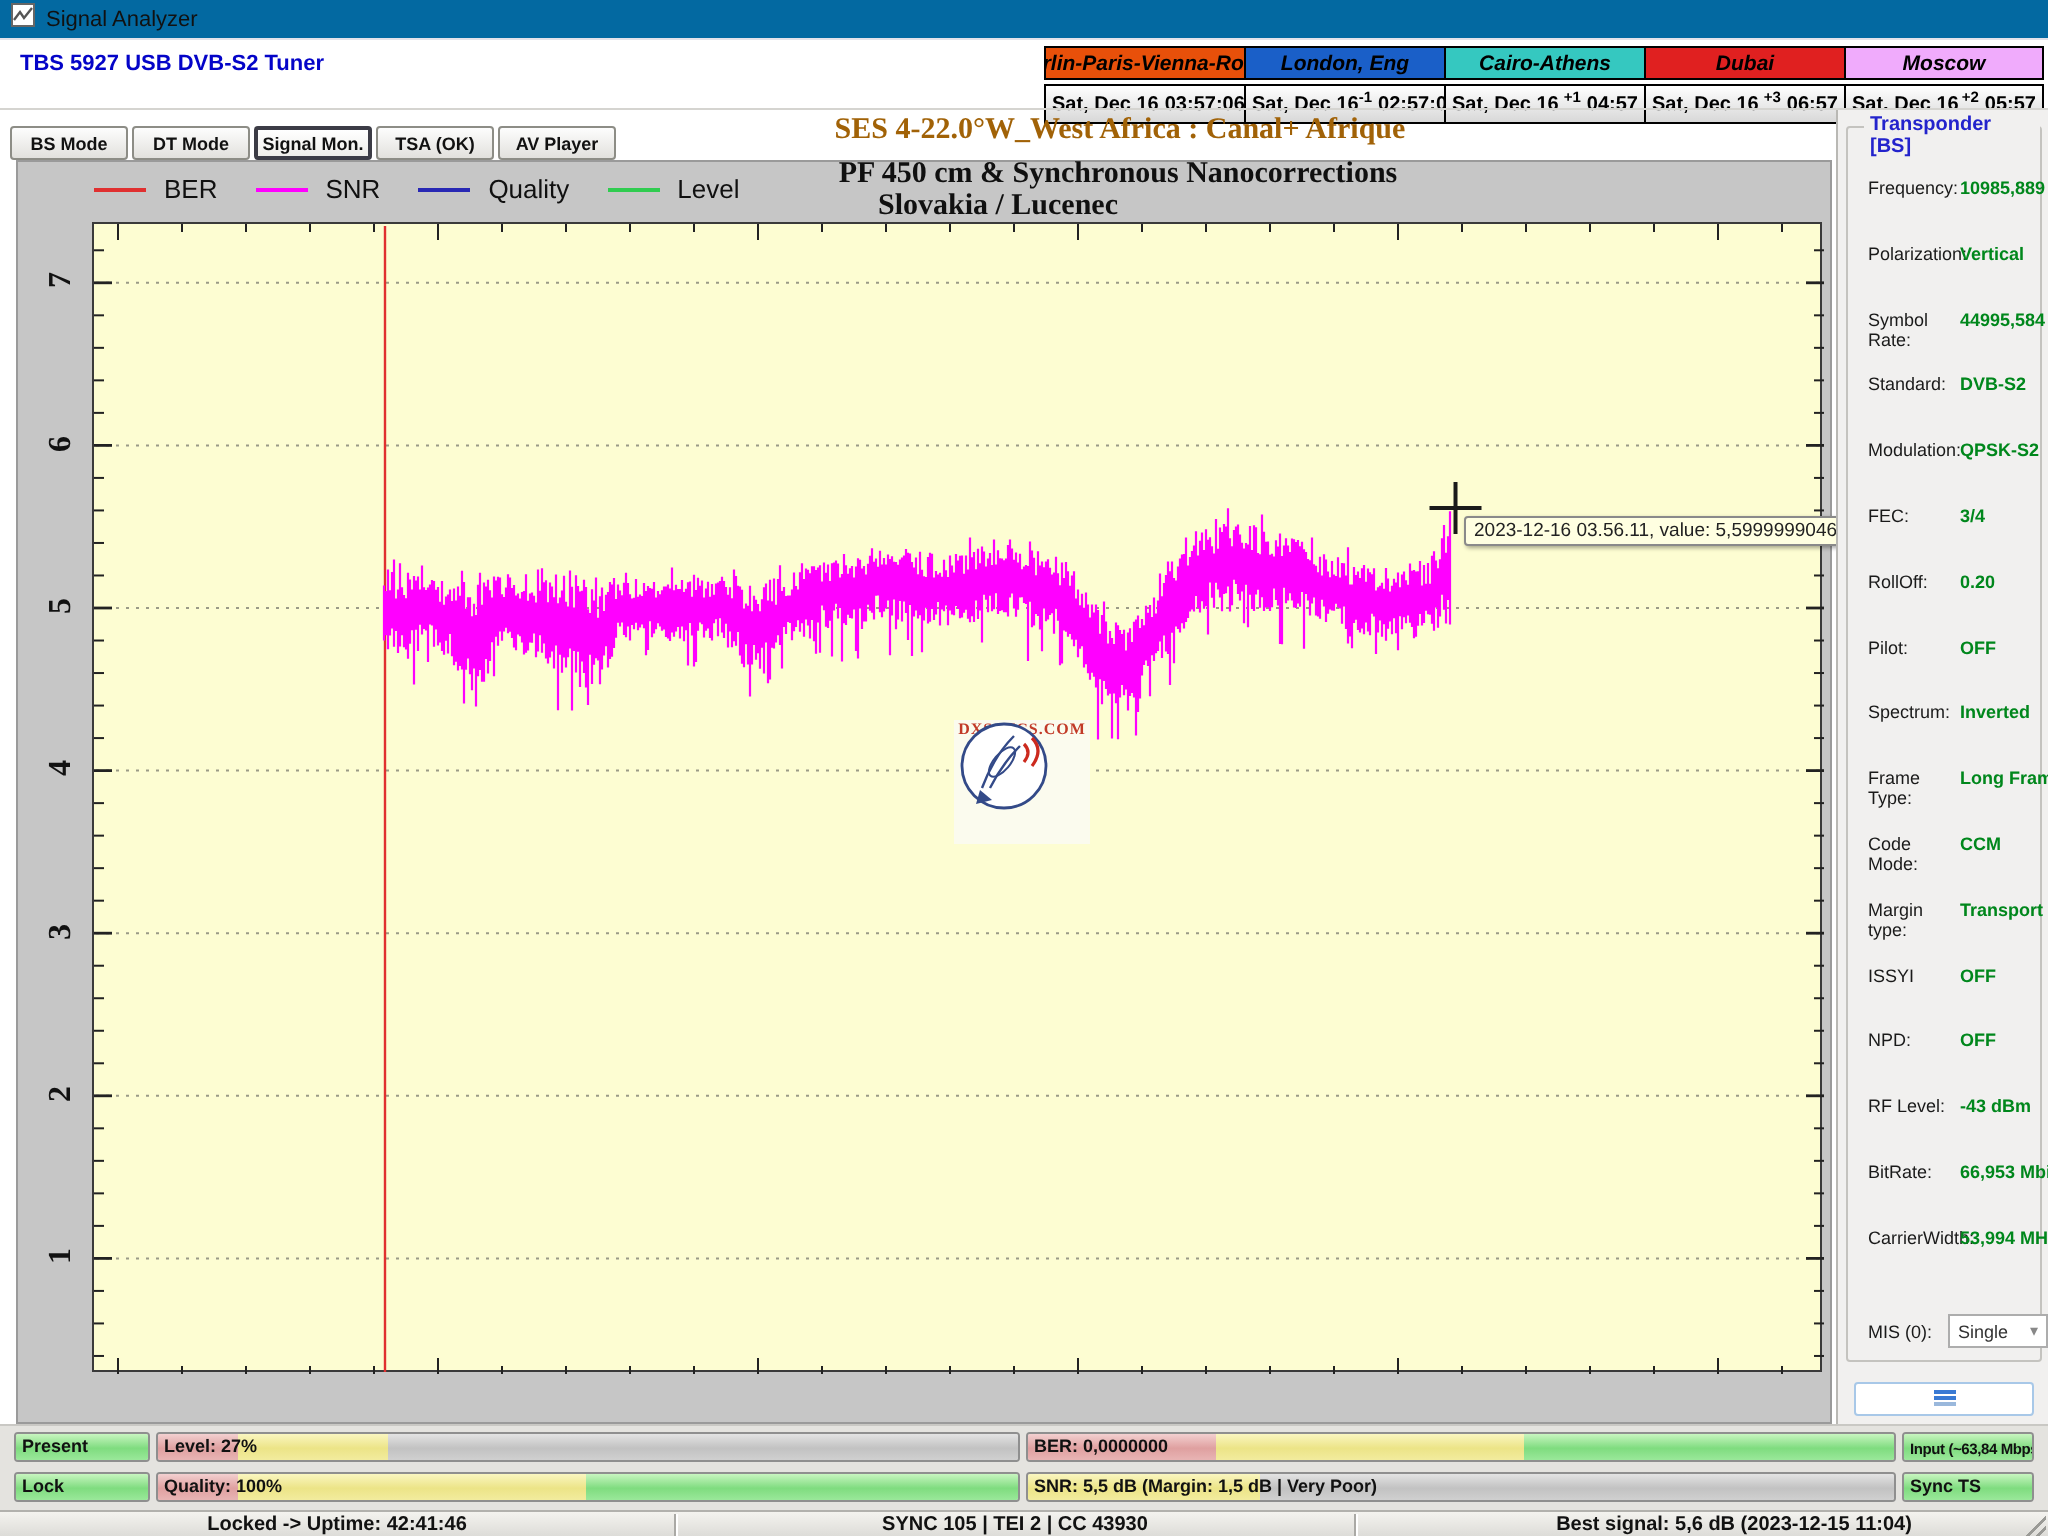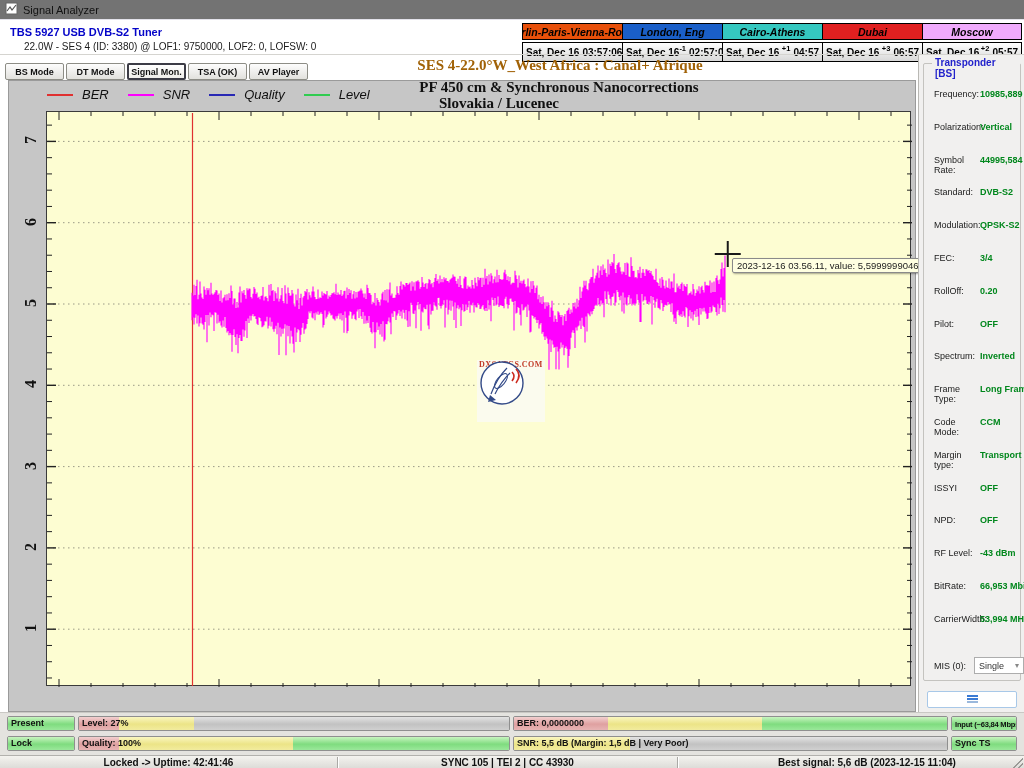--- a/index.html
+++ b/index.html
@@ -1,21 +1,21 @@
 <!DOCTYPE html>
 <html><head>
 <meta charset="utf-8">
 <style>
   * { margin:0; padding:0; box-sizing:border-box; }
   html,body { width:1024px; height:768px; }
   body { font-family:"Liberation Sans",sans-serif; background:#efeeea; position:relative; overflow:hidden; }
   #app { position:absolute; inset:0; width:1024px; height:768px; background:#fff; }
 
   
-  .titlebar { position:absolute; left:0; top:0; width:1024px; height:20px; background:#737373; border-bottom:1px solid #e3e2ea; display:flex; align-items:center; padding-left:5px; gap:5px; }
+  .titlebar { position:absolute; left:0; top:0; width:1024px; height:20px; background:#0369a1; border-bottom:1px solid #e3e2ea; display:flex; align-items:center; padding-left:5px; gap:5px; }
   .titlebar .wtitle { font-size:11px; color:#111; }
 
   
   .header { position:absolute; left:0; top:20px; width:1024px; height:34px; background:#fff; }
   .tuner-name { position:absolute; left:10px; top:6px; font-size:11px; font-weight:bold; color:#0404c8; }
   .tuner-details { position:absolute; left:24px; top:21px; font-size:10px; color:#1a1a1a; }
 
   
   .clocks { position:absolute; left:522px; top:3px; display:flex; }
   .clock-col { width:100px; }
@@ -35,21 +35,21 @@
   .tab { width:59px; height:17px; font-size:9px; font-weight:bold; color:#111; background:linear-gradient(#fdfdfd,#e2e1dd); border:1px solid #8d8d86; border-radius:2px; display:flex; align-items:center; justify-content:center; white-space:nowrap; }
   .tab.active { border:2px solid #3c3c46; background:linear-gradient(#ffffff,#efeeea); }
 
   
   .chart-title-1 { position:absolute; left:310px; top:57px; width:500px; text-align:center; font-family:"Liberation Serif",serif; font-weight:bold; font-size:15px; color:#a16207; }
 
   
   .chart { position:absolute; left:8px; top:80px; width:908px; height:632px; background:#c6c6c6; border:1px solid #9a9a9a; }
   .chart-title-2 { position:absolute; left:150px; top:-2px; width:800px; text-align:center; font-family:"Liberation Serif",serif; font-weight:bold; font-size:15px; color:#101010; }
   .chart-title-3 { position:absolute; left:30px; top:14px; width:920px; text-align:center; font-family:"Liberation Serif",serif; font-weight:bold; font-size:15px; color:#101010; }
-  .legend { position:absolute; left:38px; top:6px; display:flex; align-items:center; gap:9px;font-style:italic; }
+  .legend { position:absolute; left:38px; top:6px; display:flex; align-items:center; gap:9px; }
   .legend .dash { width:26px; height:0; border-top:2px solid #000; }
   .legend .lab { font-size:13px; color:#101010; margin-right:10px; }
   .plot { position:absolute; left:37px; top:30px; width:865px; height:575px; background:#fdfdd2; border:1px solid #3a3a3a; }
   .plot svg { position:absolute; left:0; top:0; }
   .ylab { position:absolute; width:18px; height:18px; font-family:"Liberation Serif",serif; font-weight:bold; font-size:16px; color:#111; transform:rotate(-90deg); text-align:center; }
   .tooltip { position:absolute; left:723px; top:177px; background:#ffffe1; border:1px solid #8a8a8a; box-shadow:1px 1px 2px rgba(0,0,0,.35); font-size:9.5px; color:#222; padding:1px 4px; white-space:nowrap; border-radius:2px; }
 
   
   .rightpanel { position:absolute; left:918px; top:55px; width:106px; height:657px; background:#f1f0ef; border-left:1px solid #b9b8b4; }
   .groupbox { position:absolute; left:4px; top:8px; width:98px; height:618px; border:1px solid #c4c3bf; border-radius:2px; }
@@ -93,21 +93,20 @@
       <svg width="13" height="13" viewBox="0 0 13 13">
           <rect x="1" y="1" width="11" height="11" fill="#fff" stroke="#666"></rect>
           <polyline points="2,9 5,5 7,8 11,3" fill="none" stroke="#555" stroke-width="1.2"></polyline>
         </svg>
     </span>
     <span class="wtitle">Signal Analyzer</span>
   </div>
 
   <div class="header">
     <div class="tuner-name">TBS 5927 USB DVB-S2 Tuner</div>
-    <div class="tuner-details">22.0W - SES 4 (ID: 3380) @ LOF1: 9750000, LOF2: 0, LOFSW: 0</div>
     <div class="clocks" id="clocks">
         <div class="clock-col">
           <div class="clock-head" style="background: rgb(232, 80, 10);">Berlin-Paris-Vienna-Roma</div>
           <div class="clock-time">
             <span class="date">Sat, Dec 16</span>
             <span class="off"></span>
             <span class="tm">03:57:06</span>
           </div>
         </div>
         <div class="clock-col">

